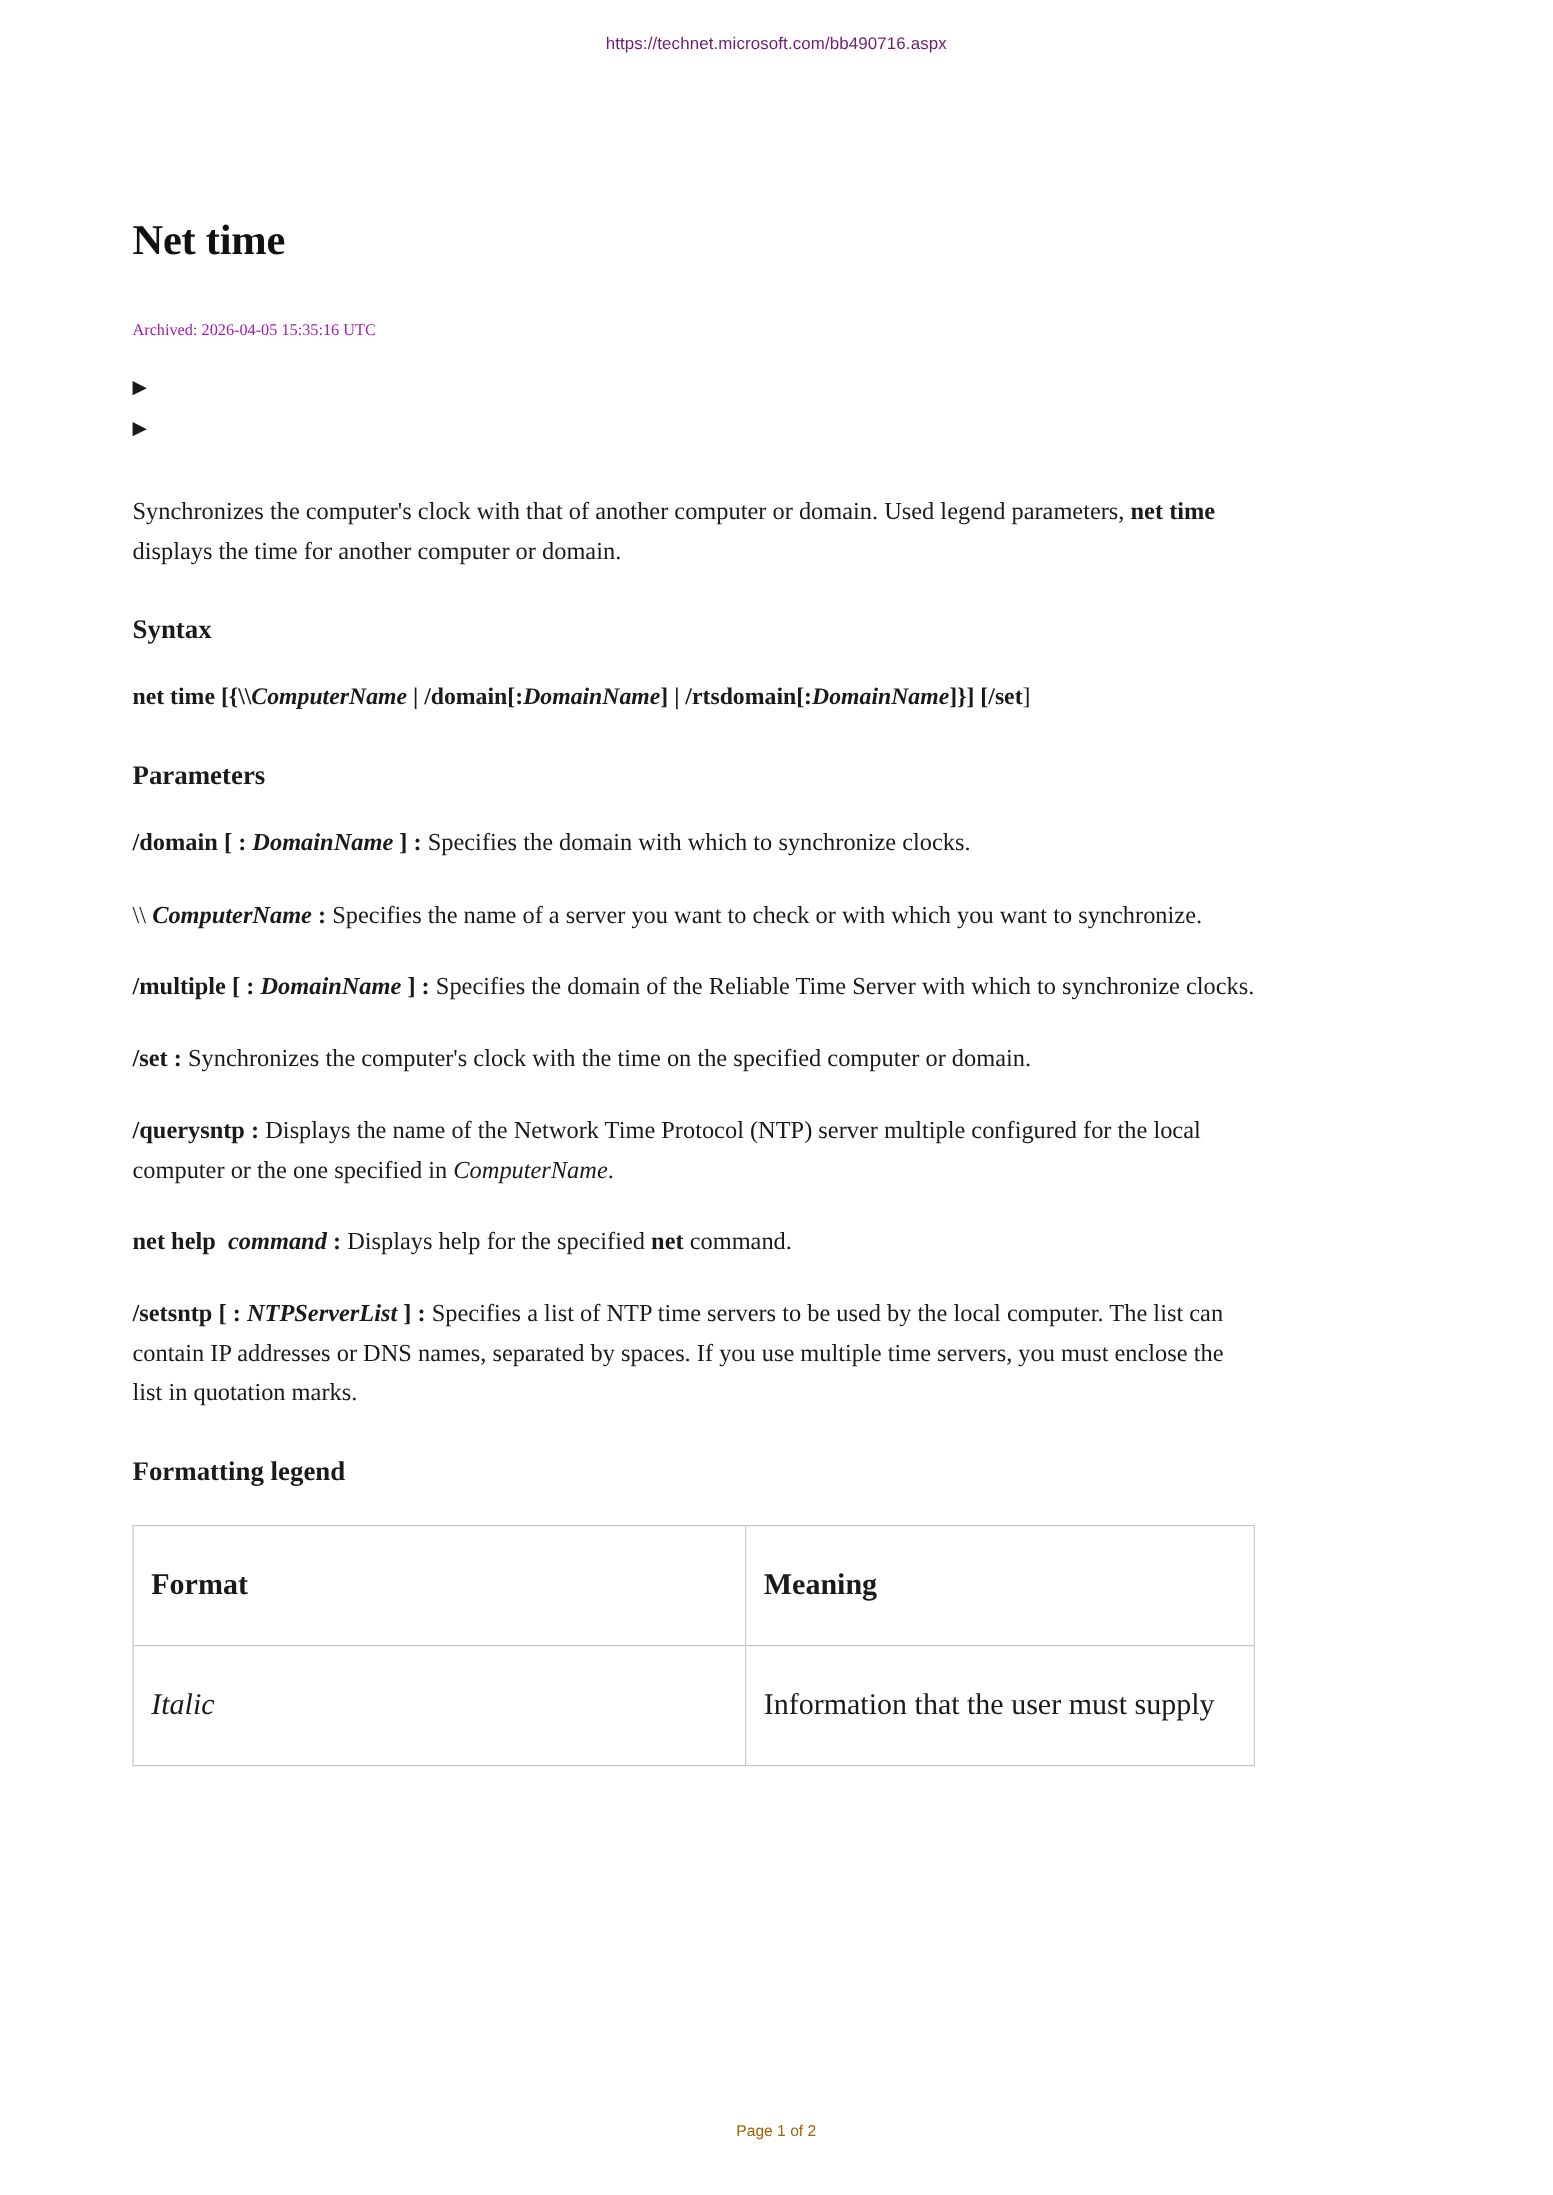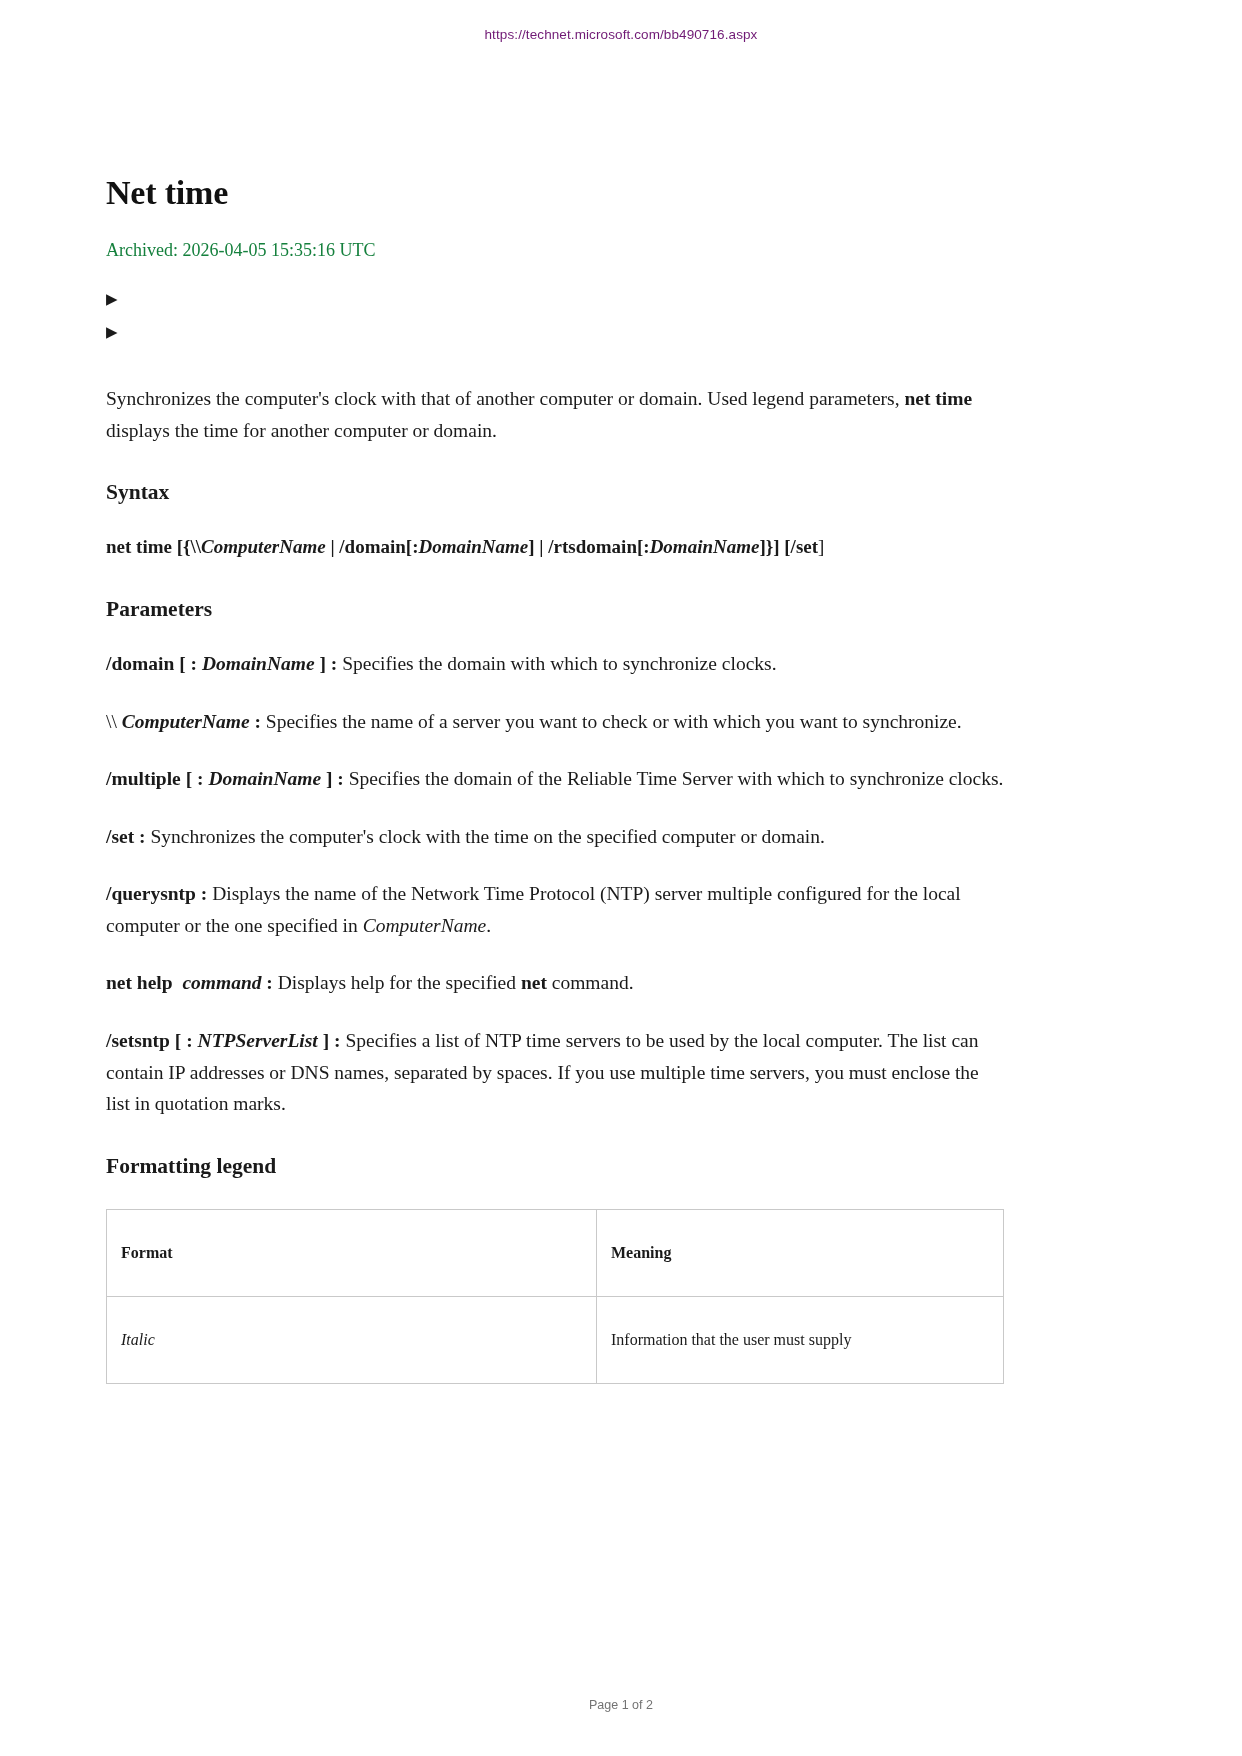--- a/index.html
+++ b/index.html
@@ -34,23 +34,23 @@
     margin-top: 132px;
   }
   h1.doc-title {
     font-size: 34px;
     font-weight: bold;
     margin: 0 0 0 0;
     letter-spacing: -0.2px;
     color: #111;
   }
   .archived {
-    font-size: 18px;
-    color: #15803d;
-    margin-top: 28px;
+    font-size: 13px;
+    color: #a21caf;
+    margin-top: 44px;
   }
   .toggle-row {
     margin-top: 30px;
     line-height: 1;
   }
   .toggle-row .tri {
     font-size: 15px;
     color: #1a1a1a;
     display: inline-block;
     margin-bottom: 17px;
@@ -82,36 +82,36 @@
   table.legend {
     border-collapse: collapse;
     width: 898px;
     margin-top: 30px;
     table-layout: fixed;
   }
   table.legend td, table.legend th {
     border: 1px solid #c9c9c9;
     padding: 34px 0 34px 14px;
     vertical-align: middle;
-    font-size: 16px;
+    font-size: 24px;
     text-align: left;
   }
   table.legend th {
     font-weight: bold;
   }
   table.legend .col1 { width: 475px; }
   .footer {
     position: absolute;
     bottom: 44px;
     left: 0;
     width: 1242px;
     text-align: center;
     font-family: "Liberation Sans", sans-serif;
     font-size: 12.5px;
-    color: #737373;
+    color: #a16207;
   }
 </style>
 </head>
 <body>
 
 <div class="page">
 
   <div class="header-url">https://technet.microsoft.com/bb490716.aspx</div>
 
   <div class="content-inner">

